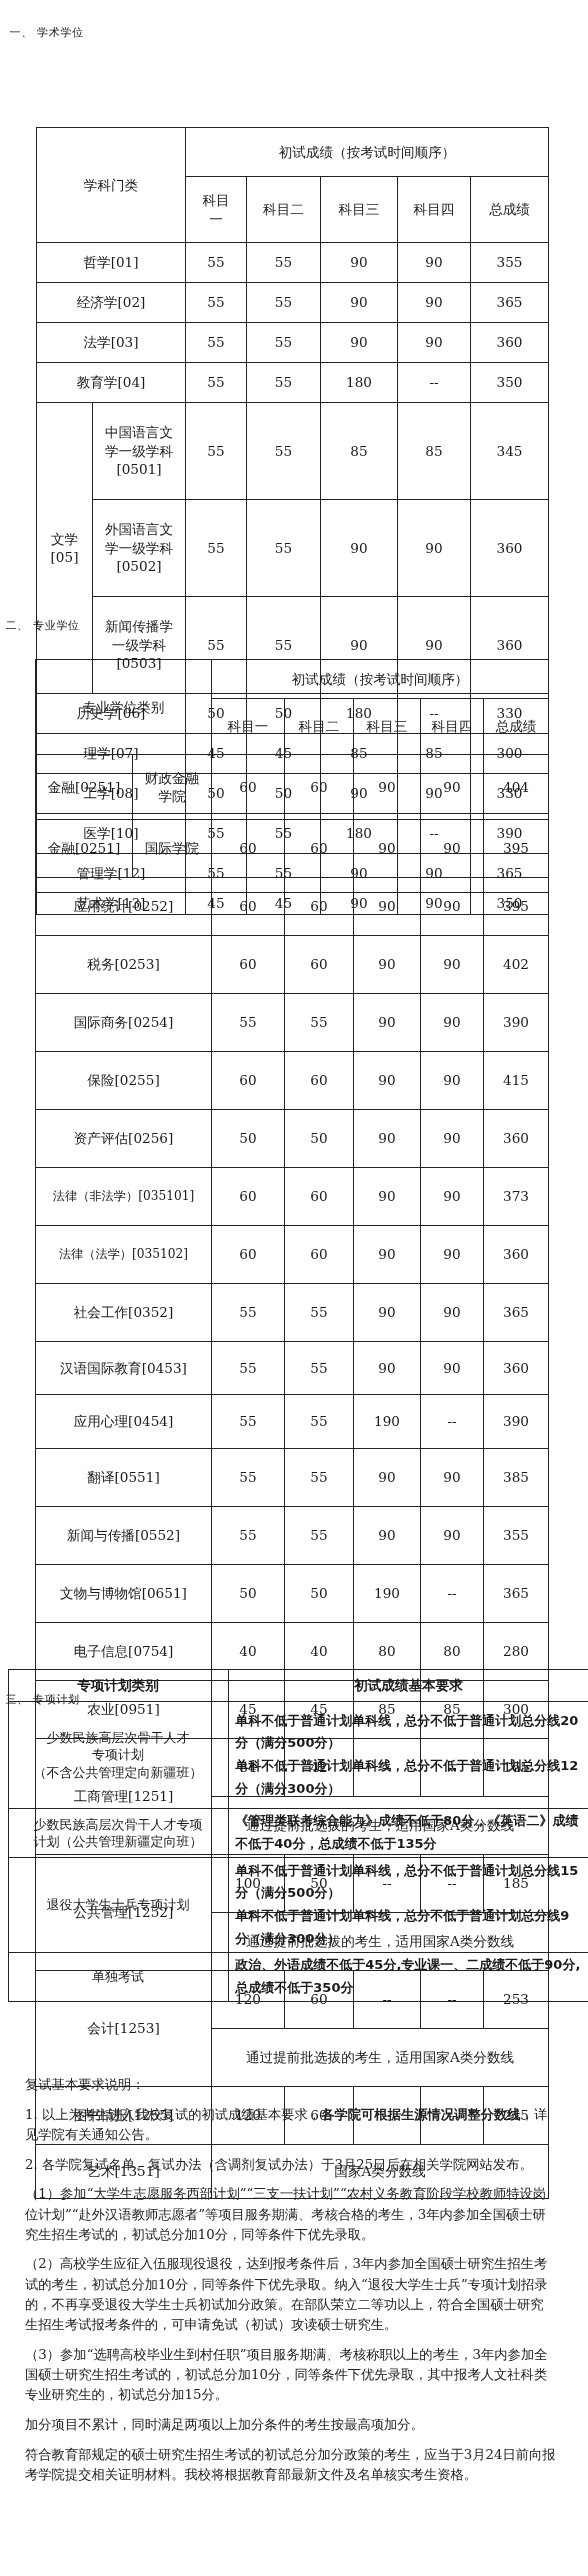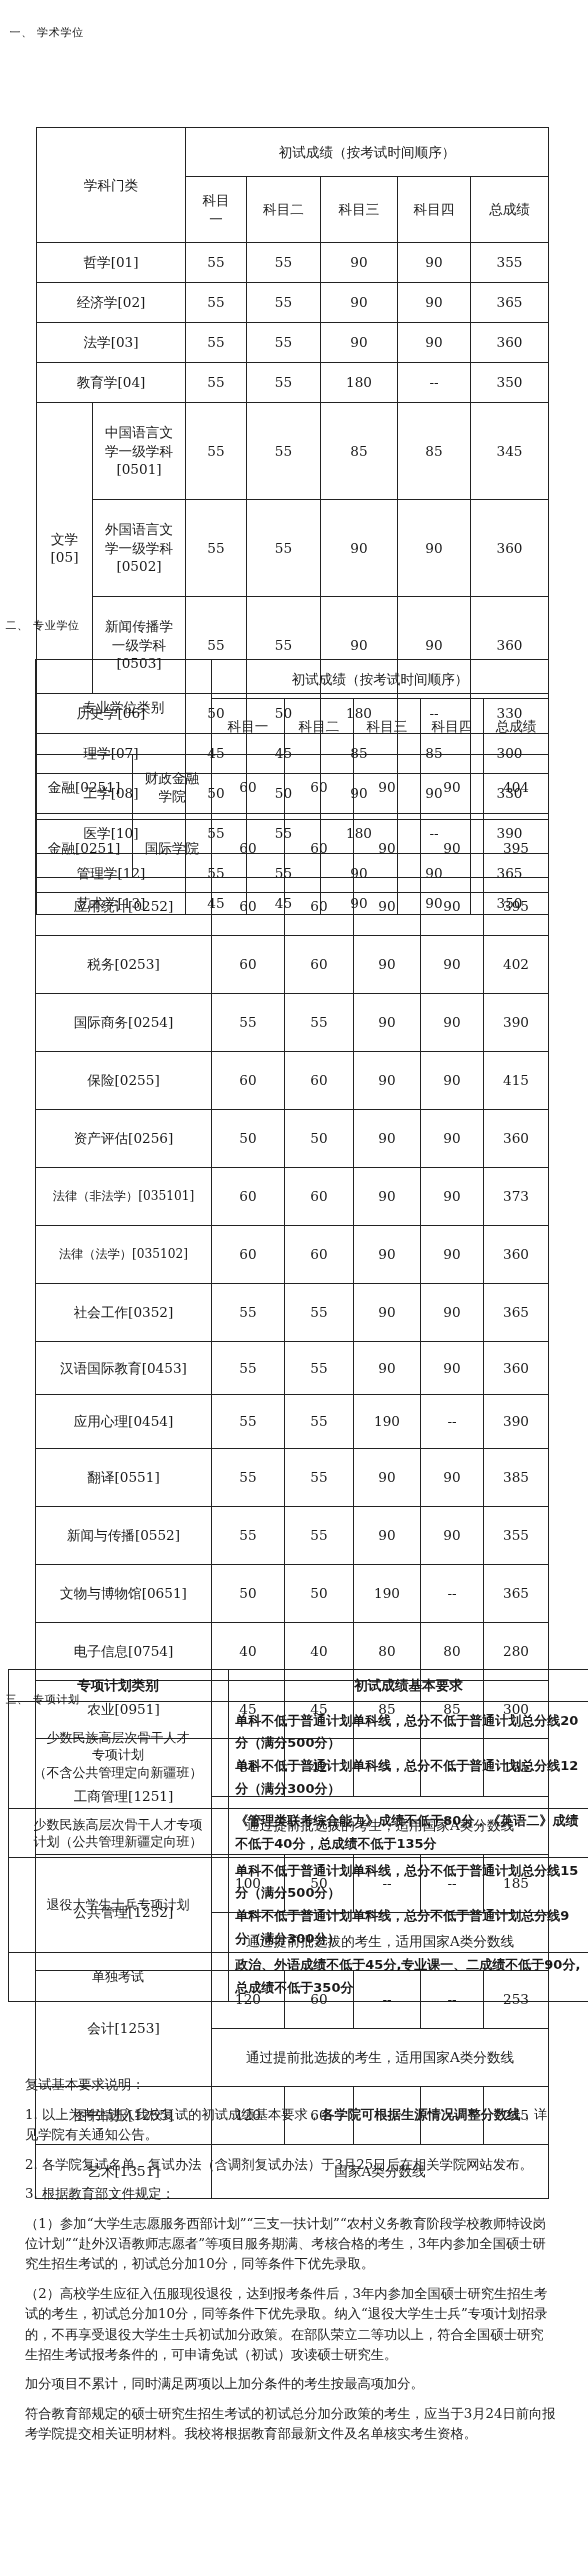--- a/index.html
+++ b/index.html
@@ -412,19 +412,19 @@
     <td>单独考试</td>
     <td class="req">政治、外语成绩不低于45分,专业课一、二成绩不低于90分,总成绩不低于350分</td>
   </tr>
 </tbody>
   </table>
 
 <div class="notes">
   <p>复试基本要求说明：</p>
   <p><span>1. 以上为考生进入我校复试的初试成绩基本要求，</span><b>各学院可根据生源情况调整分数线</b><span>，详见学院有关通知公告。</span></p>
   <p>2. 各学院复试名单、复试办法（含调剂复试办法）于3月25日后在相关学院网站发布。</p>
-  <p>3. 根据教育部文件规定：</p>
   <p>（1）参加“大学生志愿服务西部计划”“三支一扶计划”“农村义务教育阶段学校教师特设岗位计划”“赴外汉语教师志愿者”等项目服务期满、考核合格的考生，3年内参加全国硕士研究生招生考试的，初试总分加10分，同等条件下优先录取。</p>
   <p>（2）高校学生应征入伍服现役退役，达到报考条件后，3年内参加全国硕士研究生招生考试的考生，初试总分加10分，同等条件下优先录取。纳入“退役大学生士兵”专项计划招录的，不再享受退役大学生士兵初试加分政策。在部队荣立二等功以上，符合全国硕士研究生招生考试报考条件的，可申请免试（初试）攻读硕士研究生。</p>
+  <p>（3）参加“选聘高校毕业生到村任职”项目服务期满、考核称职以上的考生，3年内参加全国硕士研究生招生考试的，初试总分加10分，同等条件下优先录取，其中报考人文社科类专业研究生的，初试总分加15分。</p>
   <p>加分项目不累计，同时满足两项以上加分条件的考生按最高项加分。</p>
   <p>符合教育部规定的硕士研究生招生考试的初试总分加分政策的考生，应当于3月24日前向报考学院提交相关证明材料。我校将根据教育部最新文件及名单核实考生资格。</p>
 </div>
 
 
 </body></html>

